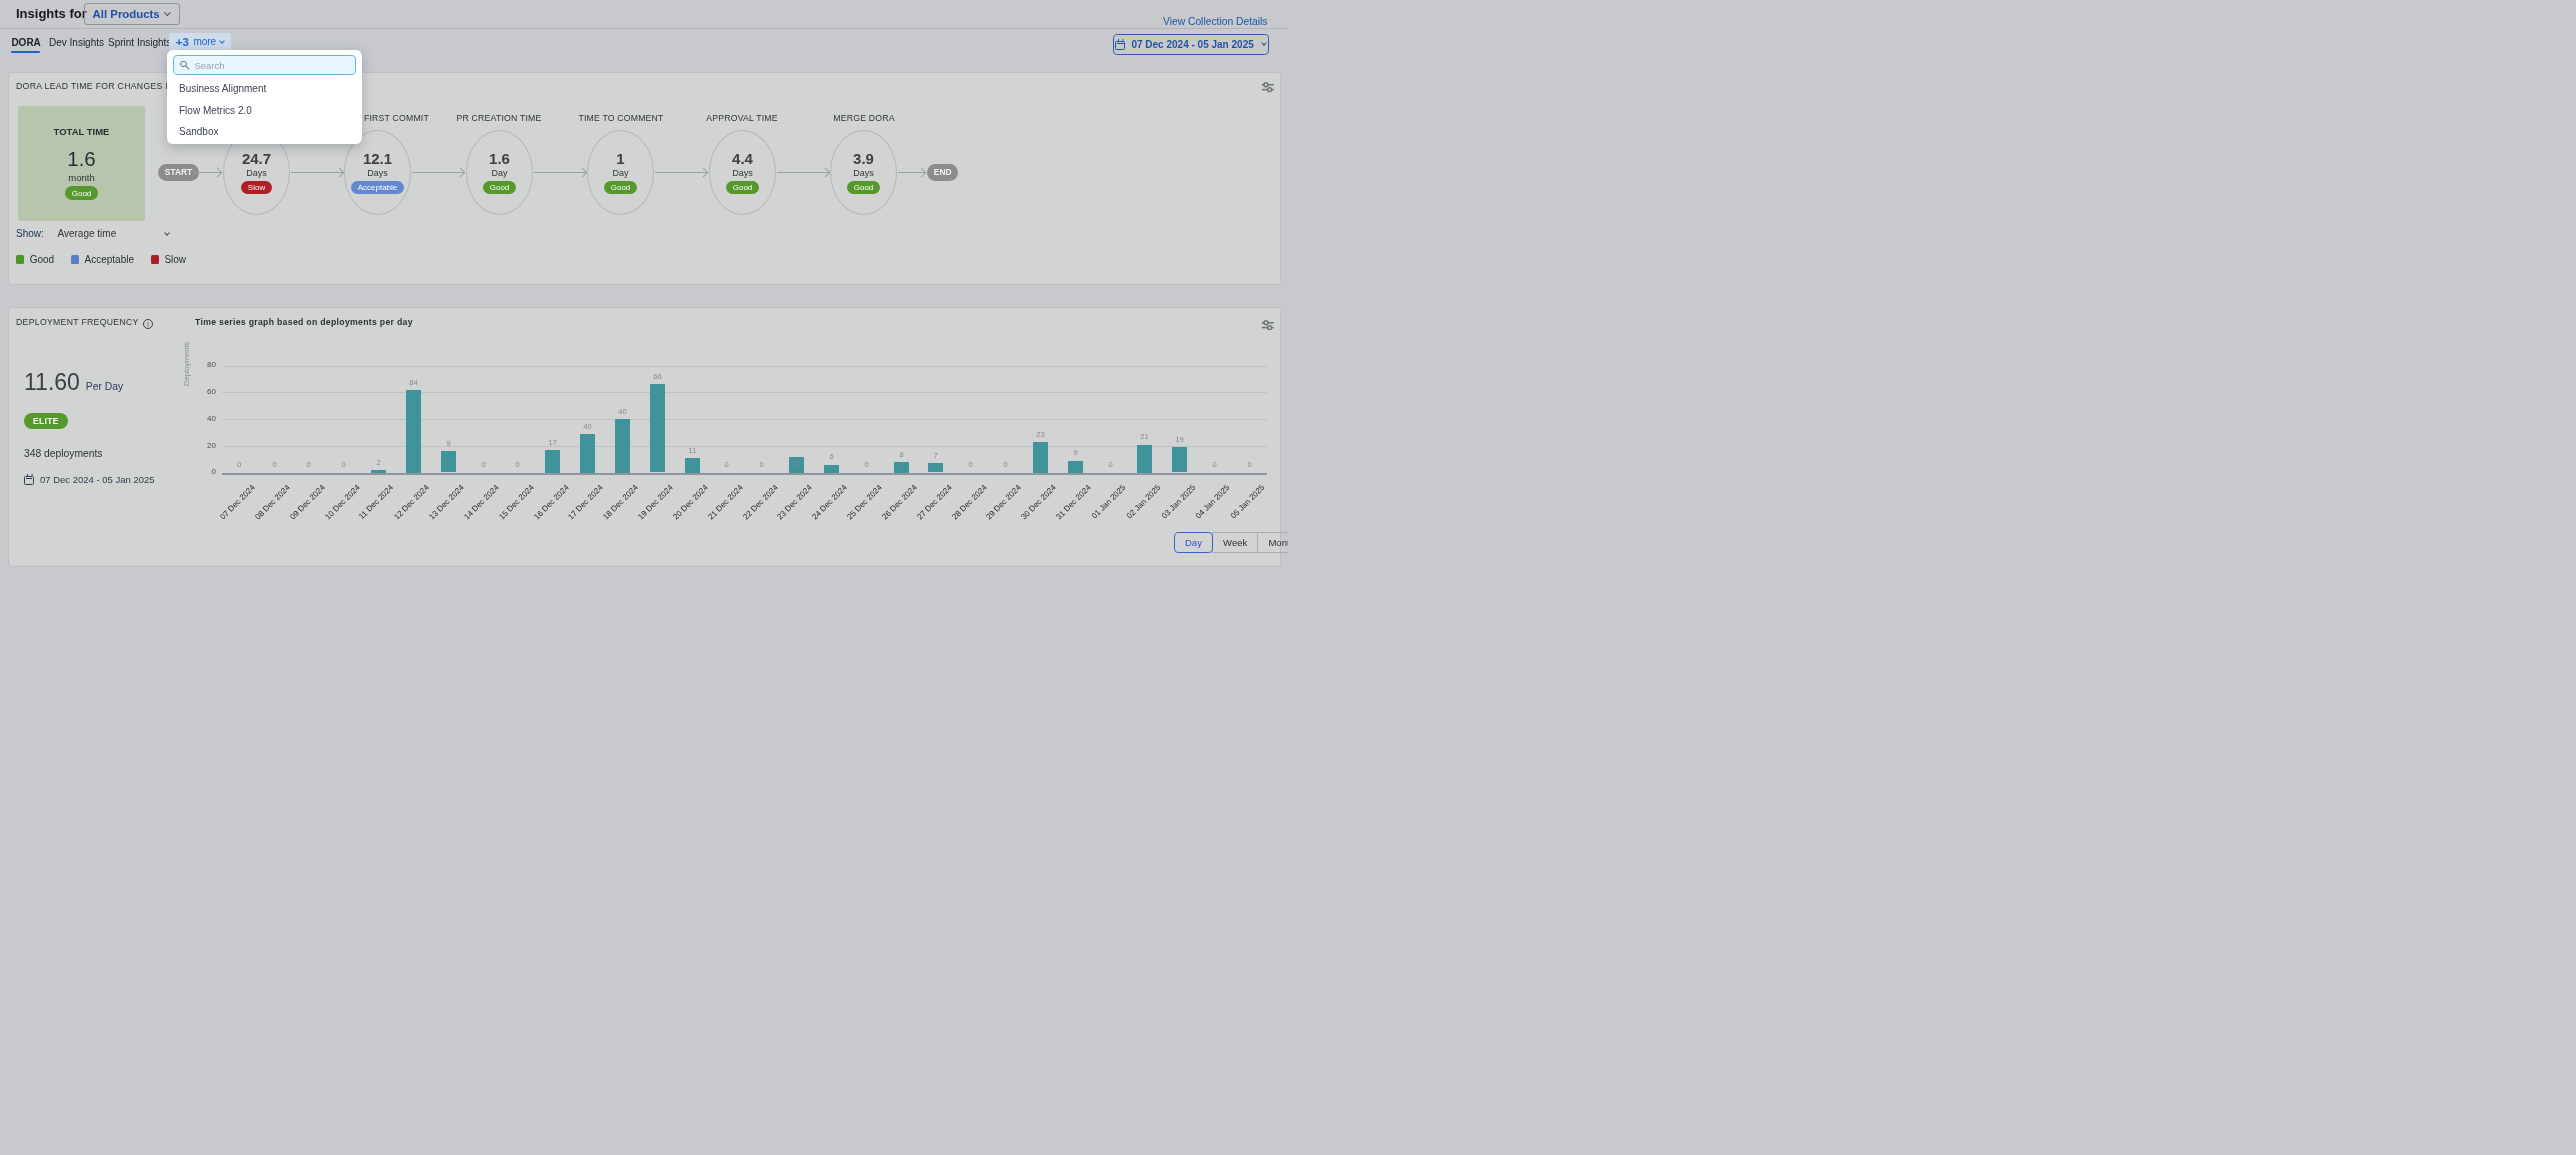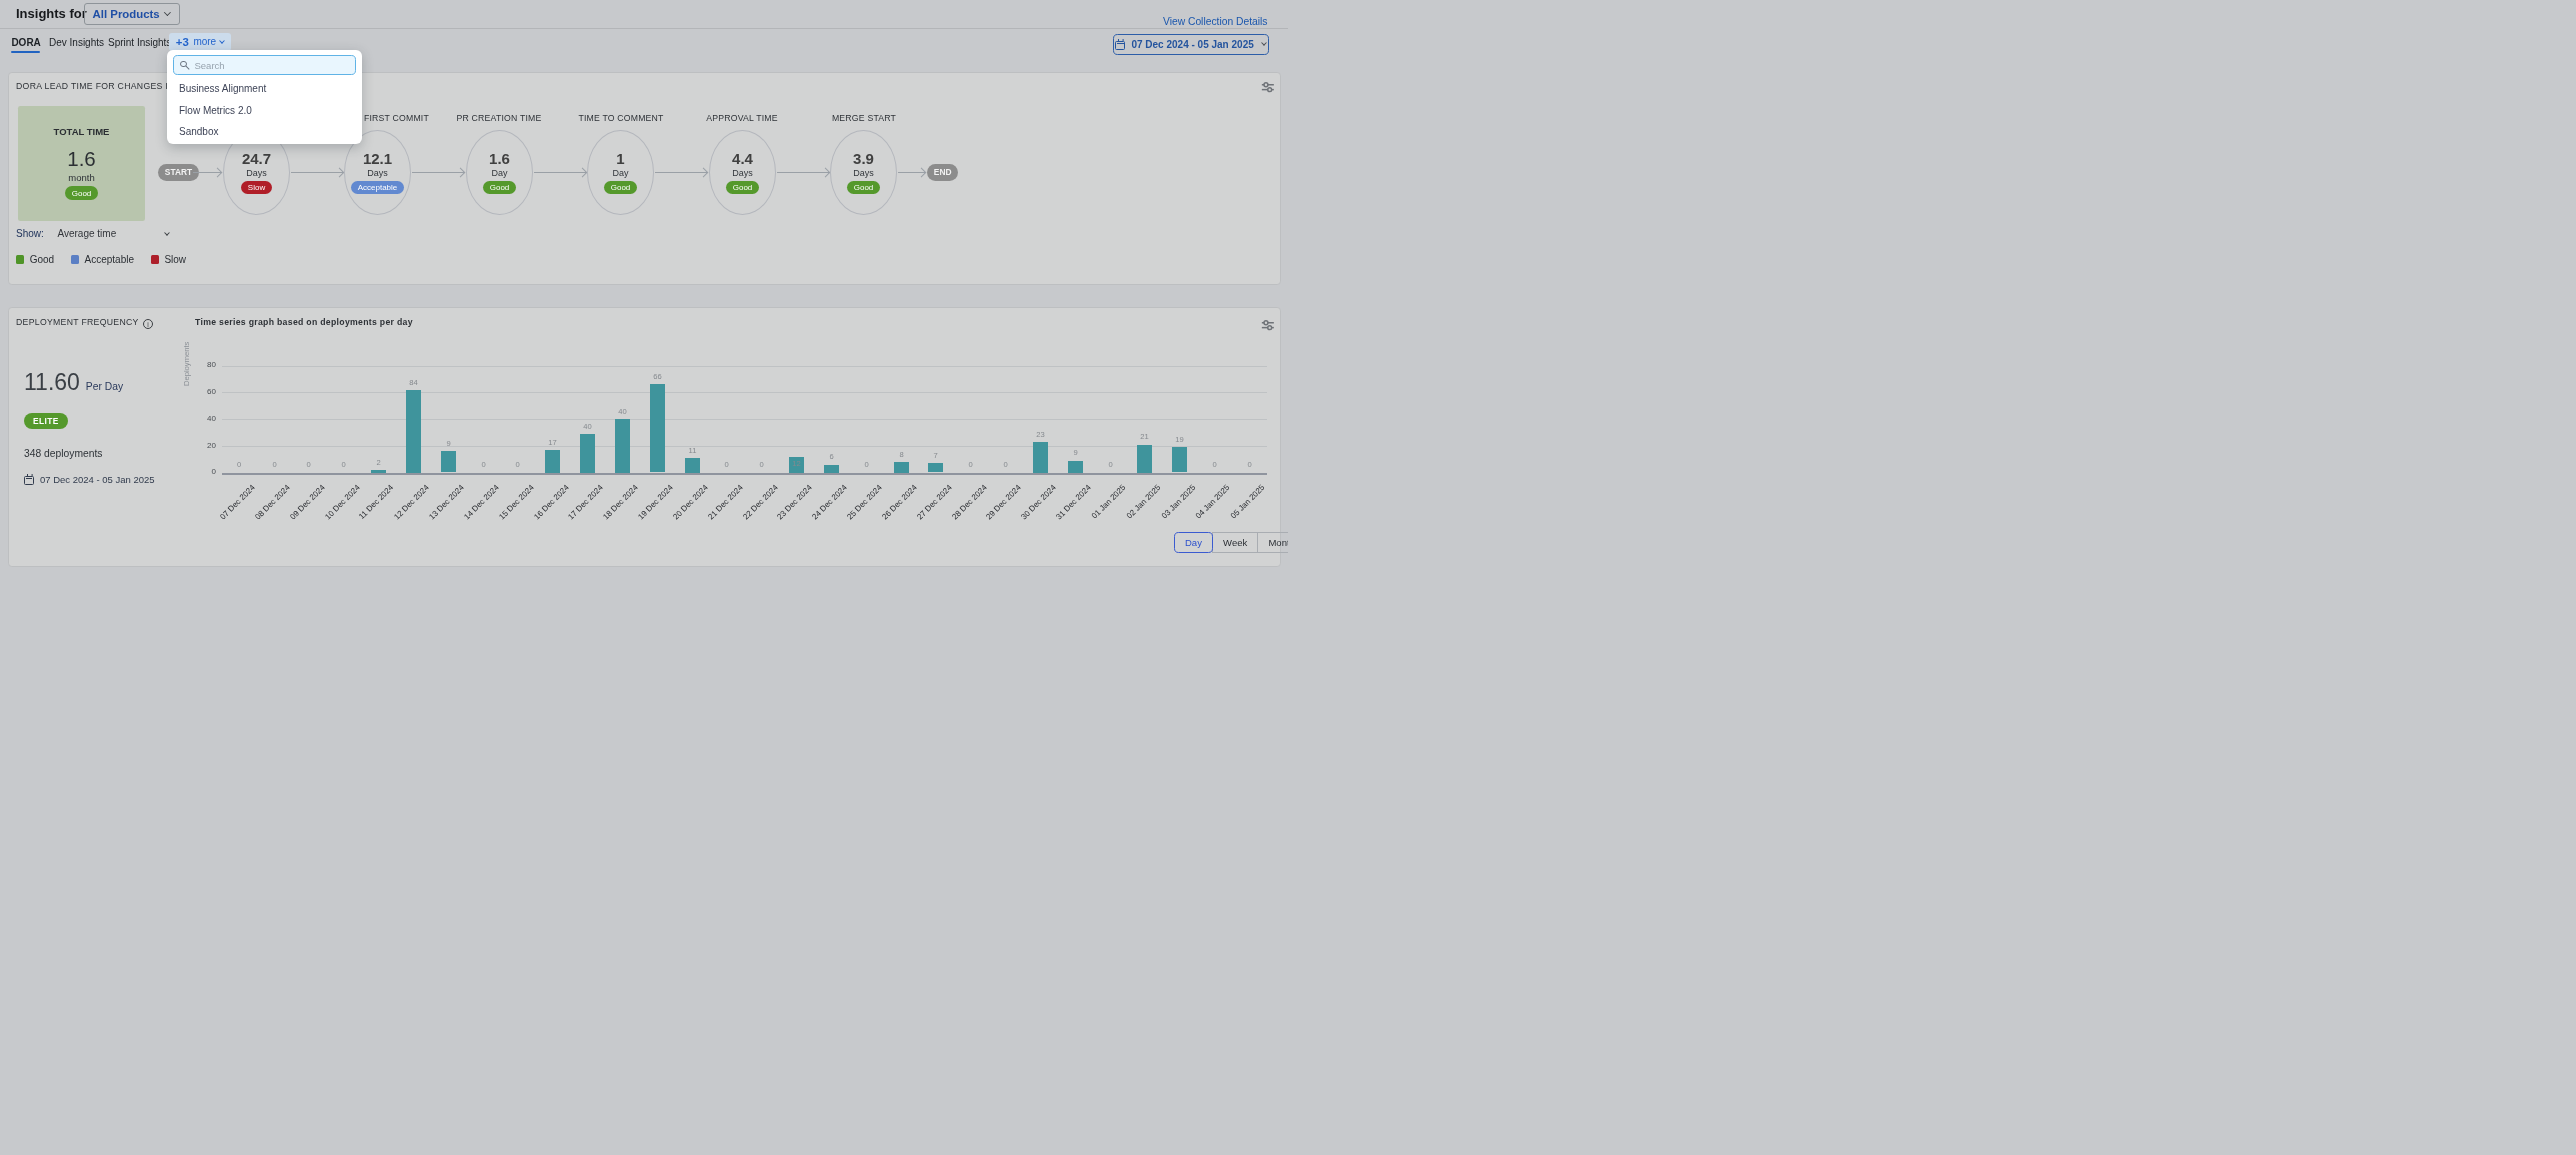--- a/index.html
+++ b/index.html
@@ -181,21 +181,21 @@
     <div class="abs conn" style="left: 655px; width: 52px;"></div>
     <div class="abs arrowhead" style="left: 700px;"></div>
     <div class="abs stage-label" style="left: 685px;">APPROVAL TIME</div>
     <div class="abs stage-circle" style="left: 709px;">
       <div class="stage-value">4.4</div>
       <div class="stage-unit">Days</div>
       <div class="badge" style="background: rgb(85, 153, 44); margin-top: 3px;">Good</div>
     </div>
     <div class="abs conn" style="left: 777px; width: 52px;"></div>
     <div class="abs arrowhead" style="left: 822px;"></div>
-    <div class="abs stage-label" style="left: 807px;">MERGE START</div>
+    <div class="abs stage-label" style="left: 807px;">MERGE DORA</div>
     <div class="abs stage-circle" style="left: 830px;">
       <div class="stage-value">3.9</div>
       <div class="stage-unit">Days</div>
       <div class="badge" style="background: rgb(85, 153, 44); margin-top: 3px;">Good</div>
     </div>
     <div class="abs conn" style="left: 898px; width: 26.6px;"></div>
     <div class="abs arrowhead" style="left: 918px;"></div>
     <div class="abs term-pill" style="left: 927px;">END</div>
   </div>
 

